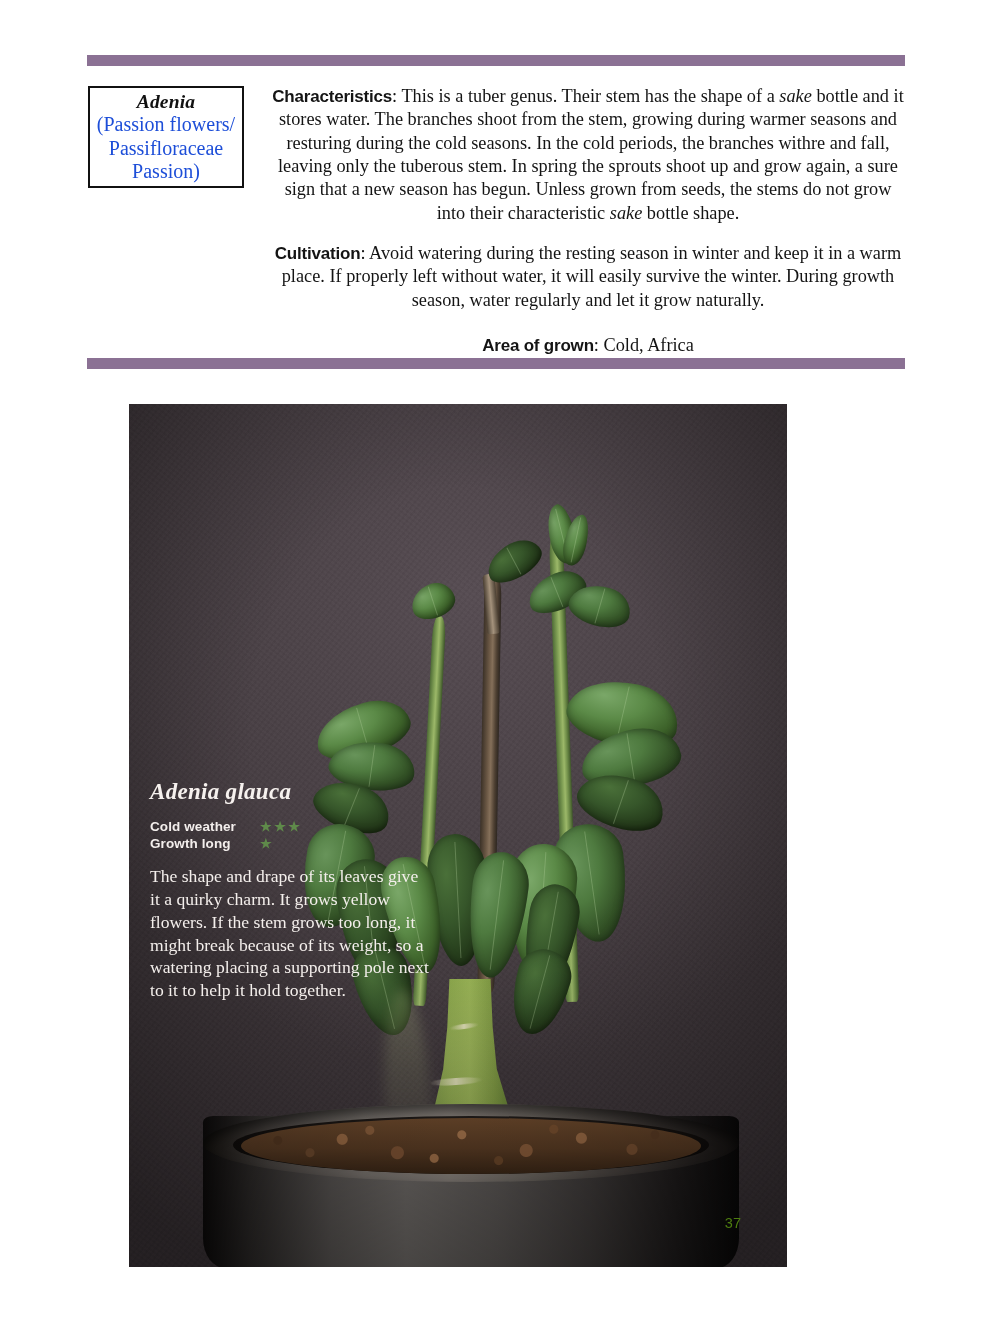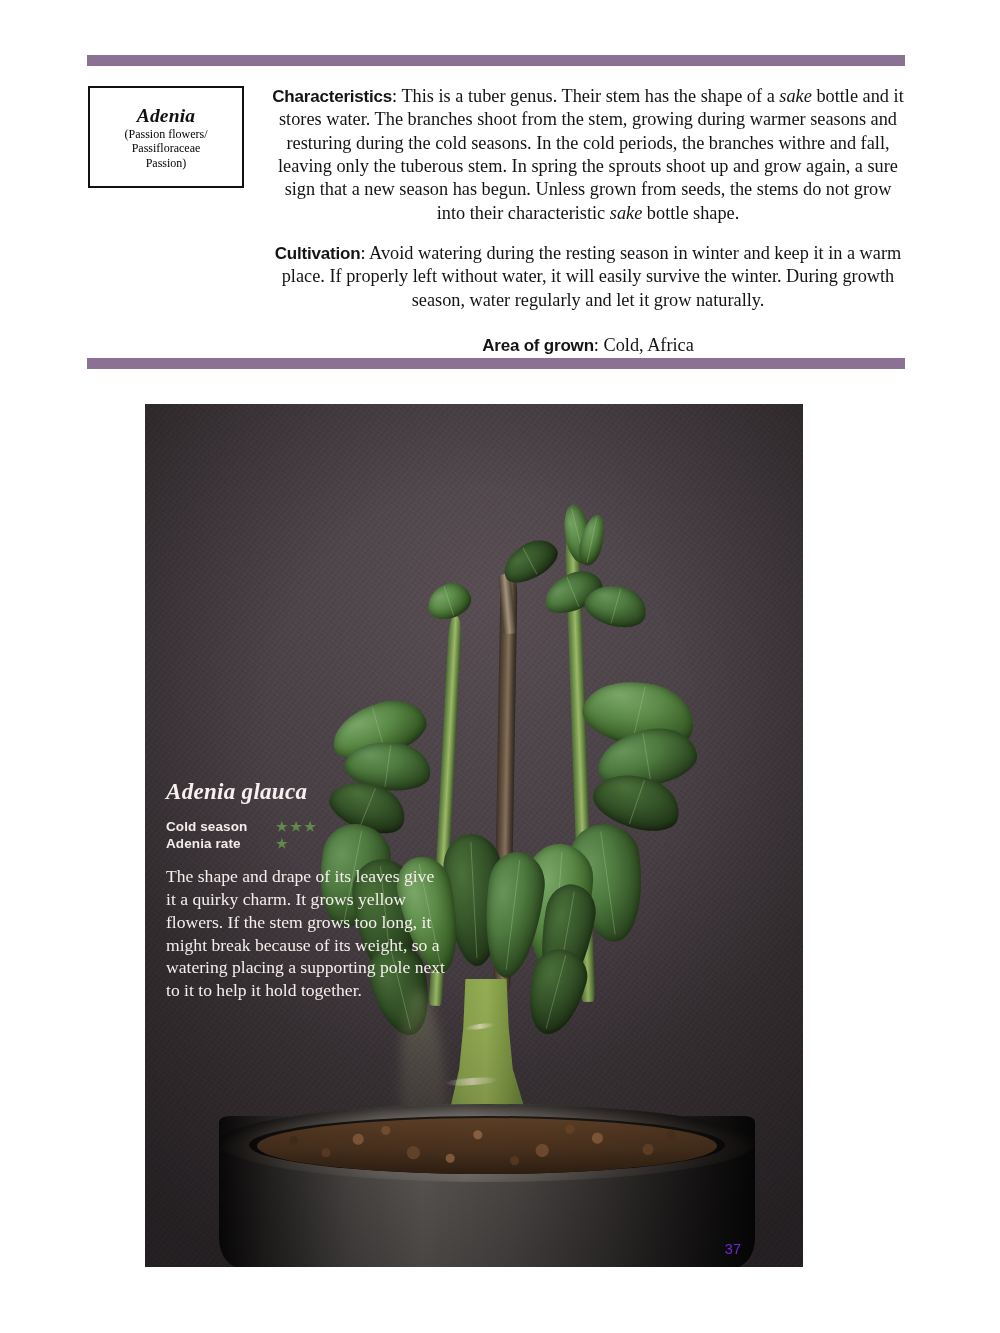--- a/index.html
+++ b/index.html
@@ -29,21 +29,21 @@
     align-items: center; justify-content: center;
     text-align: center;
     padding: 4px 6px;
   }
   .genus-name {
     font-style: italic; font-weight: bold;
     font-size: 19.5px; line-height: 1.18;
     color: #111; letter-spacing: .2px;
   }
   .genus-family {
-    font-size: 12px; line-height: 1.18; color: #000000;
+    font-size: 20px; line-height: 1.18; color: #1d4ed8;
   }
 
   
   .article {
     position: absolute; left: 270px; top: 85px; width: 636px;
   }
   .para {
     font-size: 18.3px;
     line-height: 1.275;
     color: #141414;
@@ -56,21 +56,21 @@
     font-weight: bold;
     font-size: 17px;
     letter-spacing: -0.2px;
   }
   .para em { font-style: italic; }
   .p-cultivation { margin-top: 9px; }
   .p-origin { margin-top: 22px; }
 
   
   .photo {
-    position: absolute; left: 145px; top: 404px;
+    position: absolute; left: 129px; top: 404px;
     width: 658px; height: 863px;
     overflow: hidden;
     background: #4a4146;
     background-image:
       radial-gradient(ellipse 70% 55% at 52% 22%, #564c52 0%, #4b4247 45%, #3d3539 100%);
   }
   .photo-grain {
     position: absolute; inset: 0;
     background-image:
       repeating-linear-gradient(37deg, rgba(255,255,255,.013) 0 2px, rgba(0,0,0,.016) 2px 4px),
@@ -223,23 +223,23 @@
   .stars { color: #5f8a4a; font-size: 13px; letter-spacing: 2.5px; }
   .desc {
     margin-top: 14px;
     font-family: "Liberation Serif", serif;
     font-size: 17.6px; line-height: 1.30;
     color: #f4efec; width: 282px;
   }
 
   
   .page-num {
-    position: absolute; right: 55px; top: 1241px;
+    position: absolute; right: 55px; top: 1215px;
     font-family: "Liberation Sans", sans-serif;
-    font-size: 14.5px; color: #6d28d9;
+    font-size: 14.5px; color: #4d7c0f;
   }
 </style>
 </head>
 <body>
 
 <div class="page">
 
   <div class="rule rule-top"></div>
   <div class="rule rule-bottom"></div>
 
@@ -354,26 +354,26 @@
       <div class="pot-inner"></div>
       <div class="soil"></div>
     </div>
 
     <div class="vignette"></div>
 
     <div class="caption">
       <div class="sp-name">Adenia glauca</div>
 
       <div class="rating-row">
-        <span class="rating-label">Cold season</span>
+        <span class="rating-label">Cold weather</span>
         <span class="stars">★★★</span>
       </div>
 
       <div class="rating-row">
-        <span class="rating-label">Adenia rate</span>
+        <span class="rating-label">Growth long</span>
         <span class="stars">★</span>
       </div>
 
       <div class="desc">The shape and drape of its leaves give it a quirky charm. It grows yellow flowers. If the stem grows too long, it might break because of its weight, so a watering placing a supporting pole next to it to help it hold together.</div>
     </div>
   </div>
 
   <div class="page-num">37</div>
 </div>
 

